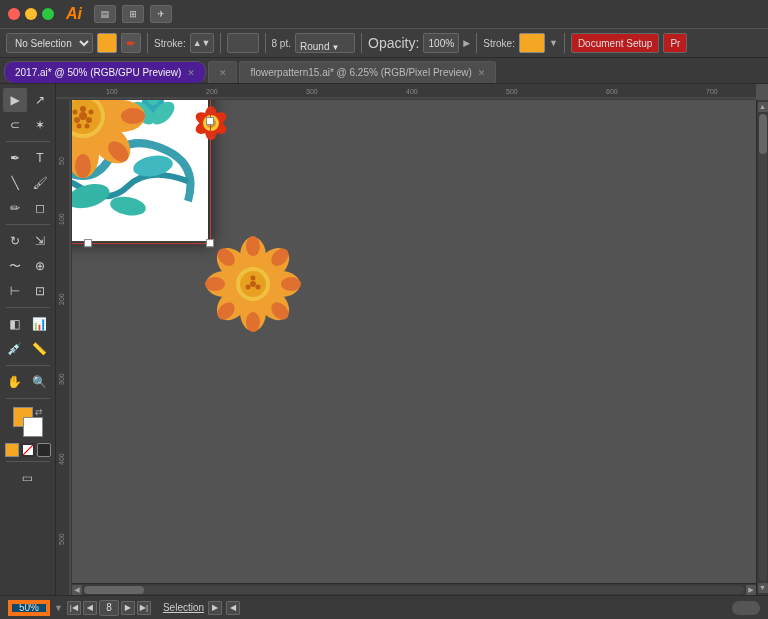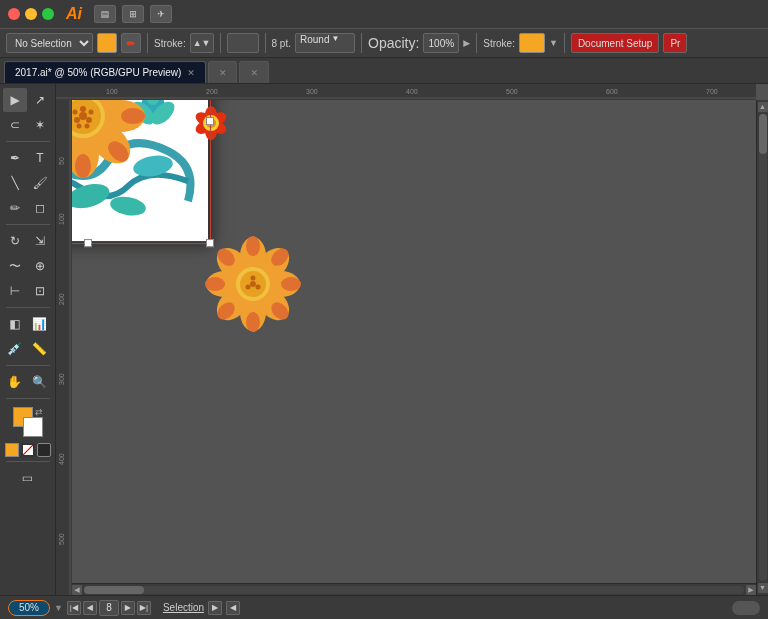--- a/index.html
+++ b/index.html
@@ -65,21 +65,21 @@
     .toolbar-input {
       height: 20px; width: 28px;
       background: #4a4a4a; border: 1px solid #666;
       color: #ddd; font-size: 10px;
       text-align: center; border-radius: 2px;
     }
     .toolbar-dropdown {
       height: 20px; min-width: 60px;
       background: #4a4a4a; border: 1px solid #666;
       color: #ddd; font-size: 10px; border-radius: 2px;
-      display: flex; align-items: flex-start; padding: 0 4px; gap: 2px; cursor: pointer;
+      display: flex; align-items: flex-end; padding: 0 4px; gap: 2px; cursor: pointer;
     }
     .toolbar-sep { width: 1px; height: 20px; background: #666; margin: 0 2px; }
     .toolbar-btn {
       height: 20px; padding: 0 6px;
       background: #b91c1c; border: 1px solid #666;
       color: #ddd; font-size: 10px; border-radius: 2px; cursor: pointer;
       display: flex; align-items: center; white-space: nowrap;
     }
     .opacity-label { font-size: 14px; color: #ccc; }
     .opacity-val { width: 36px; height: 20px; background: #4a4a4a; border: 1px solid #666; color: #ddd; font-size: 10px; text-align: center; border-radius: 2px; }
@@ -98,22 +98,23 @@
       padding: 0 10px;
       background: #4d4d4d;
       border: 1px solid #555;
       border-bottom: none;
       border-radius: 3px 3px 0 0;
       display: flex; align-items: center; gap: 6px;
       font-size: 10px; color: #bbb; cursor: pointer;
       margin-right: 2px;
     }
     .tab.active {
-      background: #0f172a;
+      background: #4c1d95;
       color: #eee;
+      border-radius: 9px;
     }
     .tab-close { font-size: 9px; color: #888; cursor: pointer; }
 
     
     .main-area {
       display: flex;
       height: calc(619px - 28px - 30px - 26px - 24px);
     }
 
     
@@ -179,21 +180,21 @@
     
     .statusbar {
       height: 24px;
       background: #3a3a3a;
       border-top: 1px solid #2a2a2a;
       display: flex;
       align-items: center;
       padding: 0 8px;
       gap: 4px;
     }
-    .status-input { width: 36px; height: 16px; background: #0c4a6e; border: 1px solid #f97316; color: #ddd; font-size: 10px; text-align: center; border-radius: 8px; }
+    .status-input { width: 36px; height: 16px; background: #0c4a6e; border: 4px solid #f97316; color: #ddd; font-size: 10px; text-align: center; border-radius: 0; }
     .status-nav { display: flex; gap: 2px; align-items: center; }
     .status-nav-btn { width: 14px; height: 14px; background: #4a4a4a; border: 1px solid #666; border-radius: 1px; display: flex; align-items: center; justify-content: center; font-size: 8px; color: #ccc; cursor: pointer; }
     .status-page { width: 20px; height: 16px; background: #4a4a4a; border: 1px solid #666; color: #ddd; font-size: 10px; text-align: center; border-radius: 2px; }
     .status-label { font-size: 10px; color: #ccc; margin-left: 8px; text-decoration: underline; }
     .status-play { width: 14px; height: 14px; background: #4a4a4a; border: 1px solid #666; border-radius: 1px; display: flex; align-items: center; justify-content: center; font-size: 8px; color: #ccc; cursor: pointer; }
     .status-right { margin-left: auto; display: flex; align-items: center; gap: 4px; }
     .status-toggle { width: 28px; height: 14px; background: #555; border-radius: 7px; cursor: pointer; }
   </style>
 </head>
 <body>
@@ -245,20 +246,21 @@
 
 <div class="tabs-bar">
   <div class="tab active">
     <span>2017.ai* @ 50% (RGB/GPU Preview)</span>
     <span class="tab-close">✕</span>
   </div>
   <div class="tab">
     <span class="tab-close">✕</span>
   </div>
   <div class="tab">
+    <span>flowerpattern15.ai* @ 6.25% (RGB/Pixel Preview)</span>
     <span class="tab-close">✕</span>
   </div>
 </div>
 
 <div class="main-area">
 
   <div class="toolbox">
 
     <div class="tool-row">
       <div class="tool-btn active" title="Selection">▶</div>

